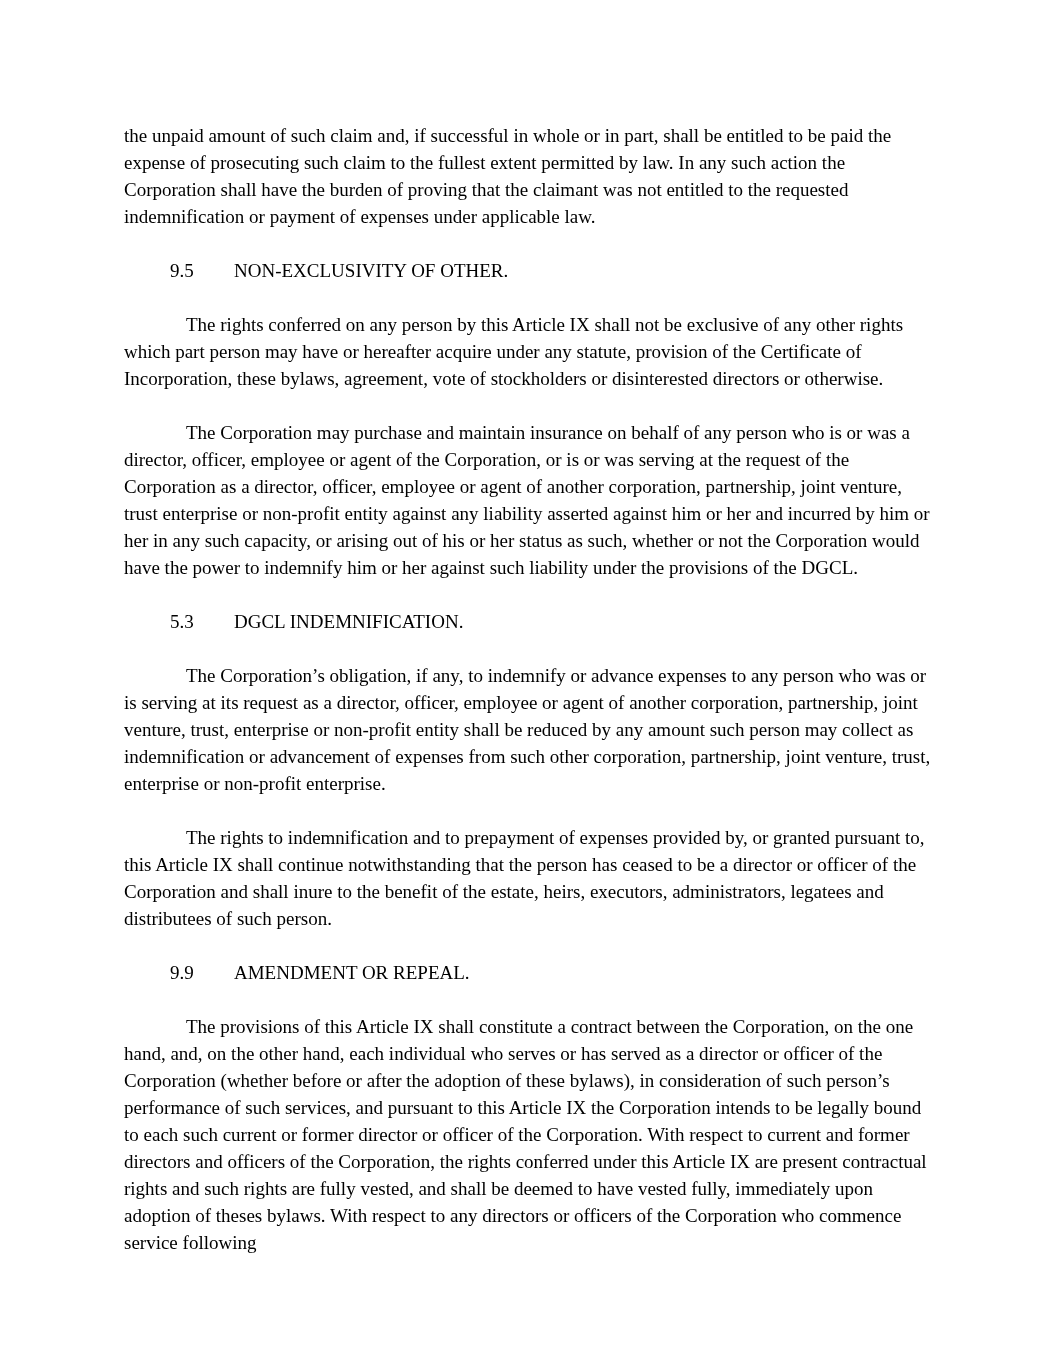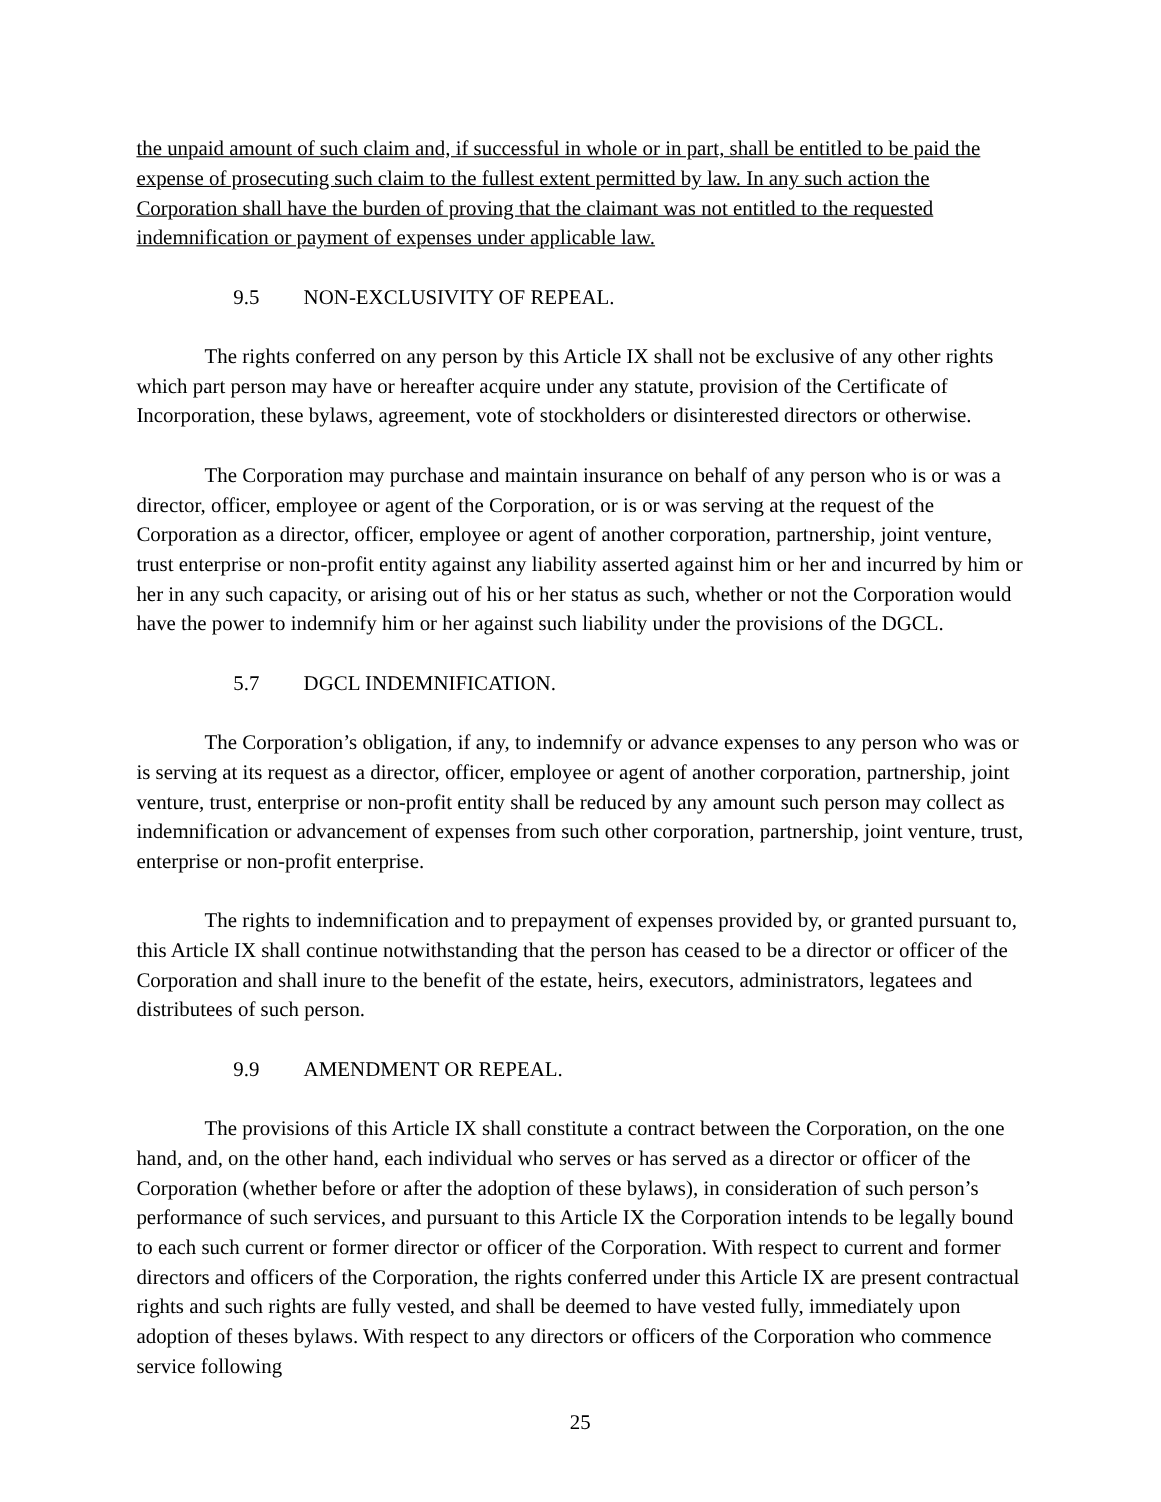--- a/index.html
+++ b/index.html
@@ -20,59 +20,57 @@
     padding: 122px 120px 0 124px;
     text-align: left;
     overflow: hidden;
   }
   .para {
     margin: 0 0 27px 0;
     text-indent: 62px;
   }
   .para.no-indent {
     text-indent: 0;
-    text-decoration: underline;
   }
   .heading {
     margin: 0 0 27px 0;
     white-space: nowrap;
   }
   .h-num {
     display: inline-block;
-    margin-left: 88px;
+    margin-left: 46px;
     width: 64px;
   }
   .page-number {
     position: absolute;
     left: 0;
     right: 0;
     bottom: 58px;
     text-align: center;
   }
 </style>
 </head>
 <body>
 
 <div class="page">
 
   <p class="para no-indent">the unpaid amount of such claim and, if successful in whole or in part, shall be entitled to be paid the expense of prosecuting such claim to the fullest extent permitted by law. In any such action the Corporation shall have the burden of proving that the claimant was not entitled to the requested indemnification or payment of expenses under applicable law.</p>
 
-  <p class="heading"><span class="h-num">9.5</span><span class="h-title">NON-EXCLUSIVITY OF REPEAL.</span></p>
+  <p class="heading"><span class="h-num">9.5</span><span class="h-title">NON-EXCLUSIVITY OF OTHER.</span></p>
 
   <p class="para">The rights conferred on any person by this Article IX shall not be exclusive of any other rights which part person may have or hereafter acquire under any statute, provision of the Certificate of Incorporation, these bylaws, agreement, vote of stockholders or disinterested directors or otherwise.</p>
 
 
   <p class="para">The Corporation may purchase and maintain insurance on behalf of any person who is or was a director, officer, employee or agent of the Corporation, or is or was serving at the request of the Corporation as a director, officer, employee or agent of another corporation, partnership, joint venture, trust enterprise or non-profit entity against any liability asserted against him or her and incurred by him or her in any such capacity, or arising out of his or her status as such, whether or not the Corporation would have the power to indemnify him or her against such liability under the provisions of the DGCL.</p>
 
-  <p class="heading"><span class="h-num">5.7</span><span class="h-title">DGCL INDEMNIFICATION.</span></p>
+  <p class="heading"><span class="h-num">5.3</span><span class="h-title">DGCL INDEMNIFICATION.</span></p>
 
   <p class="para">The Corporation’s obligation, if any, to indemnify or advance expenses to any person who was or is serving at its request as a director, officer, employee or agent of another corporation, partnership, joint venture, trust, enterprise or non-profit entity shall be reduced by any amount such person may collect as indemnification or advancement of expenses from such other corporation, partnership, joint venture, trust, enterprise or non-profit enterprise.</p>
 
 
   <p class="para">The rights to indemnification and to prepayment of expenses provided by, or granted pursuant to, this Article IX shall continue notwithstanding that the person has ceased to be a director or officer of the Corporation and shall inure to the benefit of the estate, heirs, executors, administrators, legatees and distributees of such person.</p>
 
   <p class="heading"><span class="h-num">9.9</span><span class="h-title">AMENDMENT OR REPEAL.</span></p>
 
   <p class="para">The provisions of this Article IX shall constitute a contract between the Corporation, on the one hand, and, on the other hand, each individual who serves or has served as a director or officer of the Corporation (whether before or after the adoption of these bylaws), in consideration of such person’s performance of such services, and pursuant to this Article IX the Corporation intends to be legally bound to each such current or former director or officer of the Corporation. With respect to current and former directors and officers of the Corporation, the rights conferred under this Article IX are present contractual rights and such rights are fully vested, and shall be deemed to have vested fully, immediately upon adoption of theses bylaws. With respect to any directors or officers of the Corporation who commence service following</p>
 
-  <div class="page-number">25</div>
 
 </div>
 
 </body></html>

